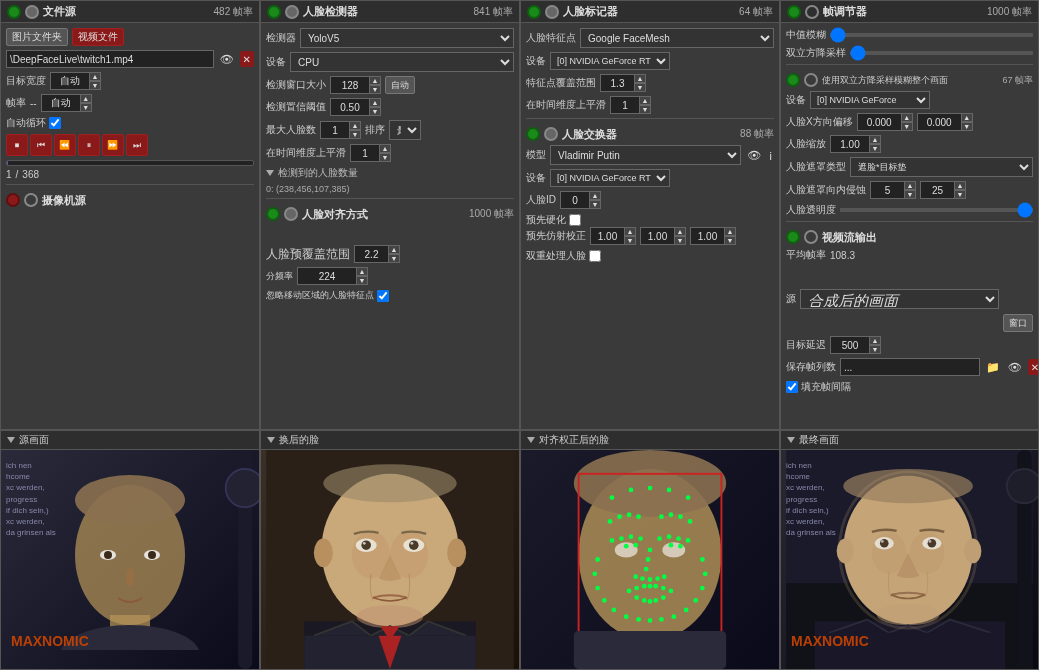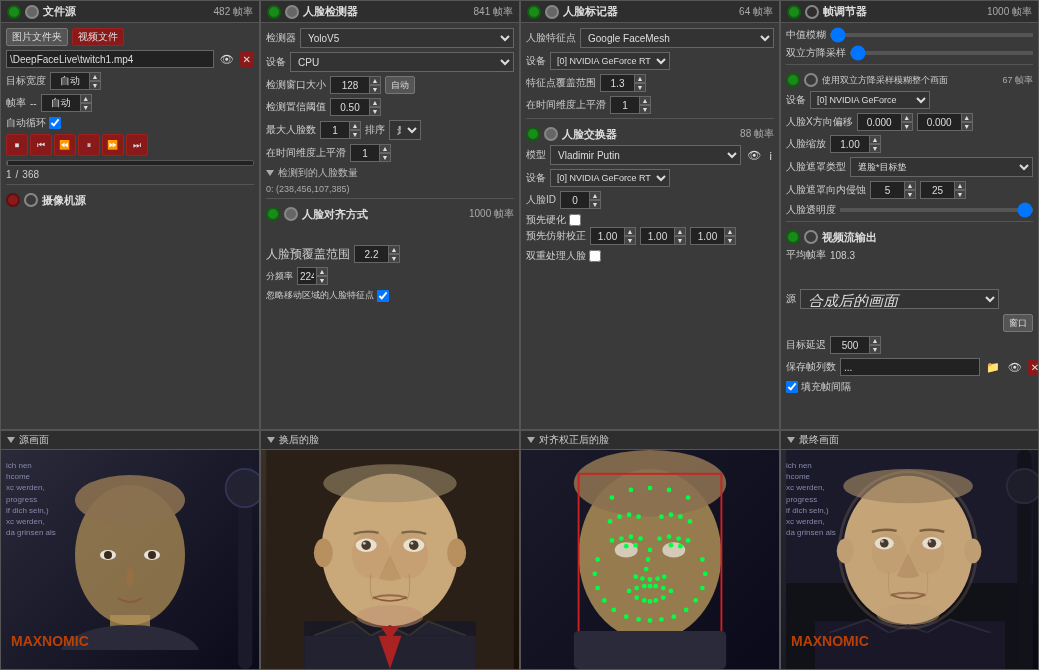--- a/index.html
+++ b/index.html
@@ -495,21 +495,21 @@
           <input type="text" value="2.2" style="width: 35px;">
           <div class="spin-arrows">
             <button class="spin-up">▲</button>
             <button class="spin-down">▼</button>
           </div>
         </div>
       </div>
       <div class="row">
         <span class="label" style="font-size:9px;">分频率</span>
         <div class="spinbox">
-          <input type="text" value="224" style="width: 20px;">
+          <input type="text" value="224" style="width: 60px;">
           <div class="spin-arrows">
             <button class="spin-up">▲</button>
             <button class="spin-down">▼</button>
           </div>
         </div>
       </div>
       <div class="checkbox-row">
         <span class="label" style="font-size:9px;">忽略移动区域的人脸特征点</span>
         <input type="checkbox" class="checkbox-input" checked="" style="">
       </div>

